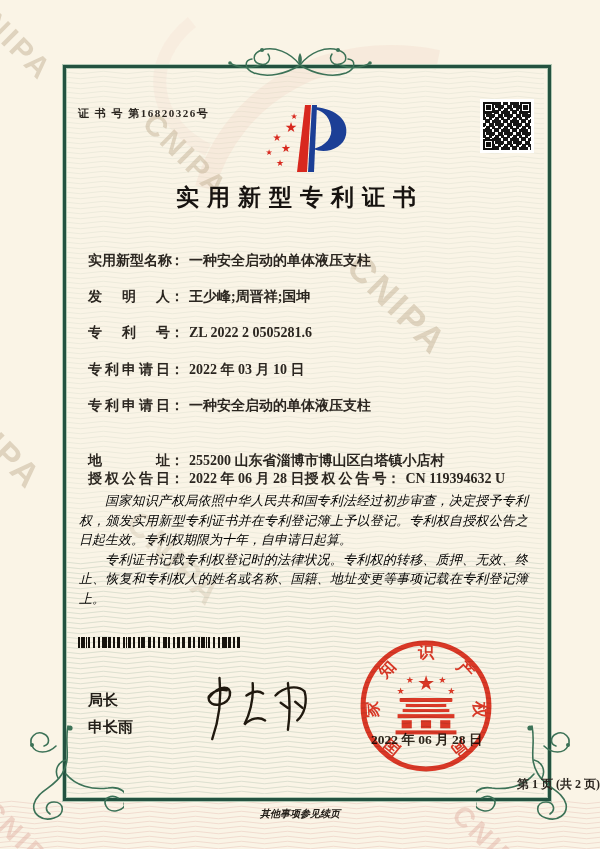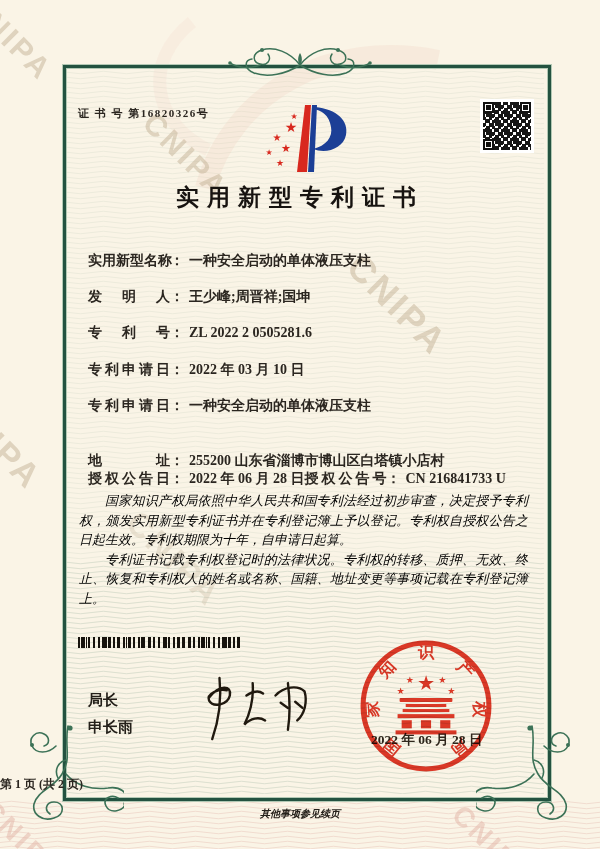--- a/index.html
+++ b/index.html
@@ -85,21 +85,21 @@
   }
   .sig{position:absolute;left:178px;top:671px;width:140px;height:76px}
 
   .seal{position:absolute;left:358px;top:638px;width:136px;height:136px;mix-blend-mode:multiply;opacity:.95}
   .sealdate{
     position:absolute;left:371px;top:731px;width:125px;
     font-size:13.5px;font-weight:700;letter-spacing:0;color:#30281f;
     mix-blend-mode:multiply;white-space:nowrap;
   }
 
-  .pagenum{position:absolute;left:0;top:776px;width:600px;text-align:left;font-size:12px;font-weight:600;color:#2b2620}
+  .pagenum{position:absolute;left:0;top:776px;width:600px;text-align:right;font-size:12px;font-weight:600;color:#2b2620}
   .note{position:absolute;left:0;top:807px;width:600px;text-align:center;font-size:10px;font-style:italic;font-weight:600;color:#26211b}
 </style>
 </head>
 <body>
 
 <div class="page">
 
   <svg class="bgfx" width="600" height="849" viewBox="0 0 600 849">
     <defs>
       <pattern id="wgreen" width="46" height="5" patternUnits="userSpaceOnUse">
@@ -197,21 +197,21 @@
   <div class="frow" style="top:361px">
     <span class="flabel">专利申请日</span><span class="fcolon">：</span><span>2022 年 03 月 10 日</span>
   </div>
   <div class="frow" style="top:397px">
     <span class="flabel">专利申请日</span><span class="fcolon">：</span><span>一种安全启动的单体液压支柱</span>
   </div>
   <div class="frow" style="top:452px">
     <span class="flabel">地址</span><span class="fcolon">：</span><span>255200 山东省淄博市博山区白塔镇小店村</span>
   </div>
   <div class="frow" style="top:470px">
-    <span class="flabel">授权公告日</span><span class="fcolon">：</span><span>2022 年 06 月 28 日</span><span class="flabel grant2">授权公告号</span><span class="fcolon">：</span><span>CN 216841733 U</span>
+    <span class="flabel">授权公告日</span><span class="fcolon">：</span><span>2022 年 06 月 28 日</span><span class="flabel grant2">授权公告号</span><span class="fcolon">：</span><span>CN 119394632 U</span>
   </div>
 
   <div class="paras">
     <p>国家知识产权局依照中华人民共和国专利法经过初步审查，决定授予专利权，颁发实用新型专利证书并在专利登记簿上予以登记。专利权自授权公告之日起生效。专利权期限为十年，自申请日起算。</p>
     <p>专利证书记载专利权登记时的法律状况。专利权的转移、质押、无效、终止、恢复和专利权人的姓名或名称、国籍、地址变更等事项记载在专利登记簿上。</p>
   </div>
 
   <div class="barcode"></div>
 
   <div class="officer">

